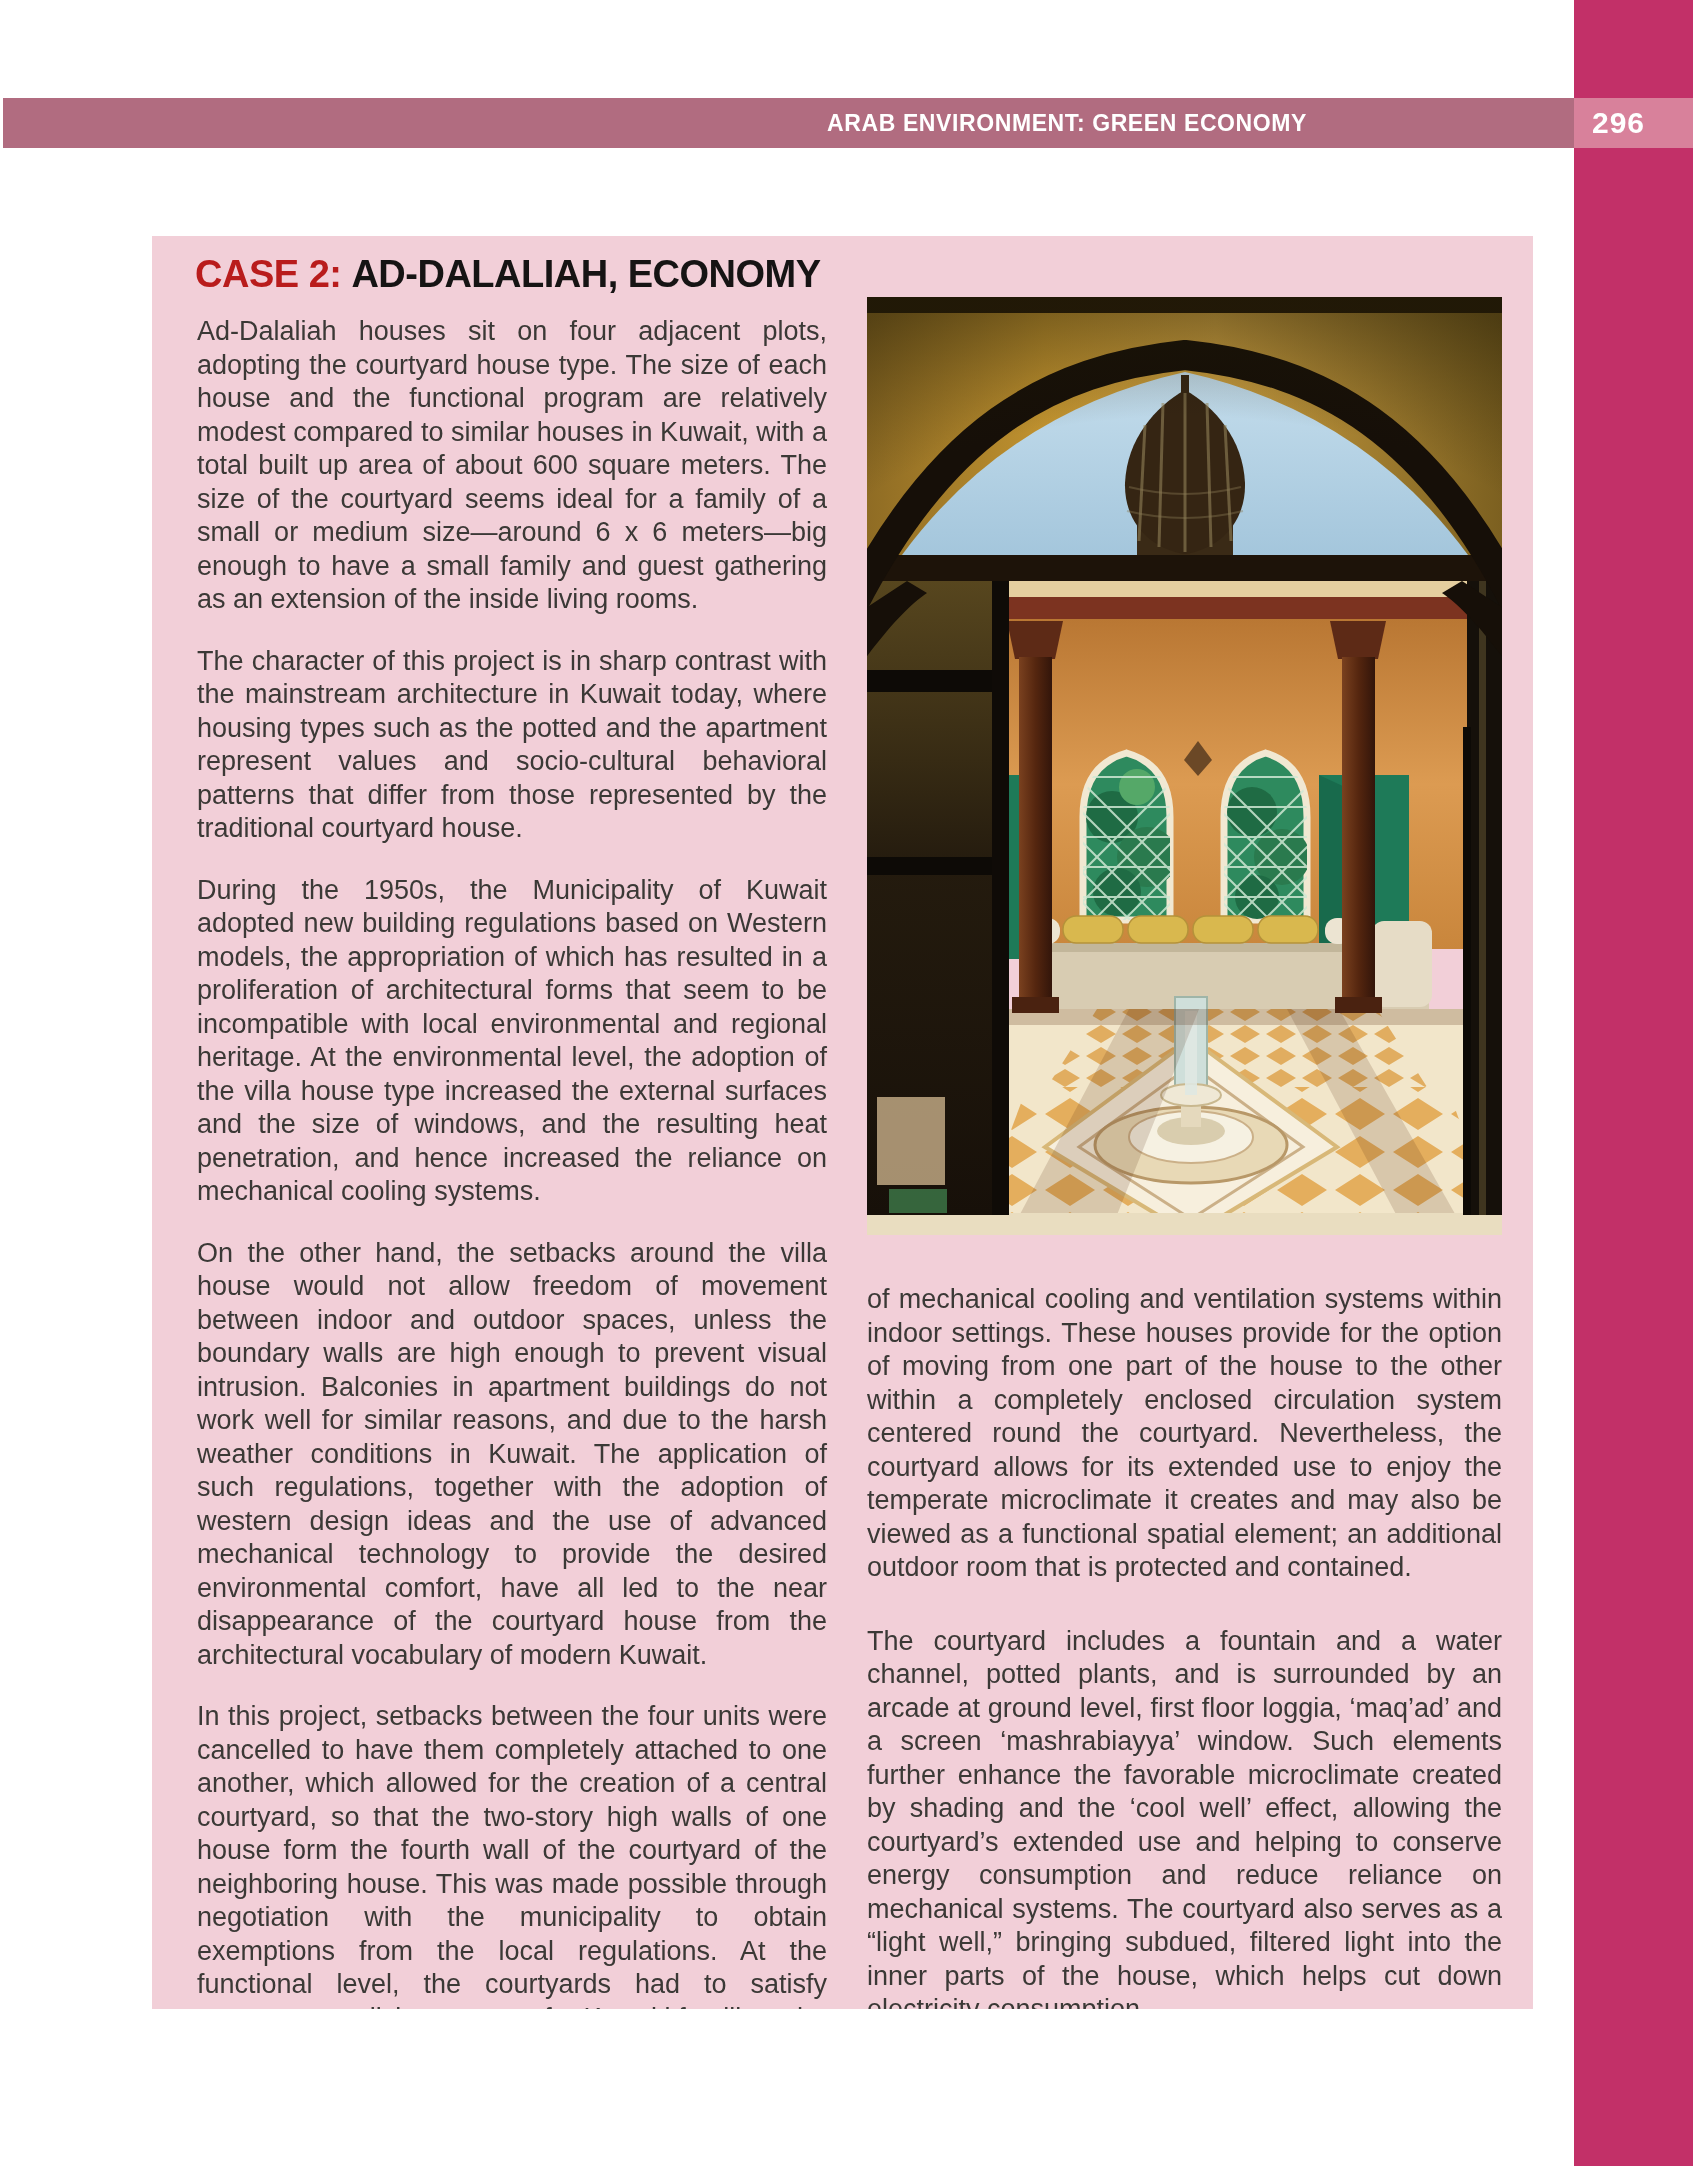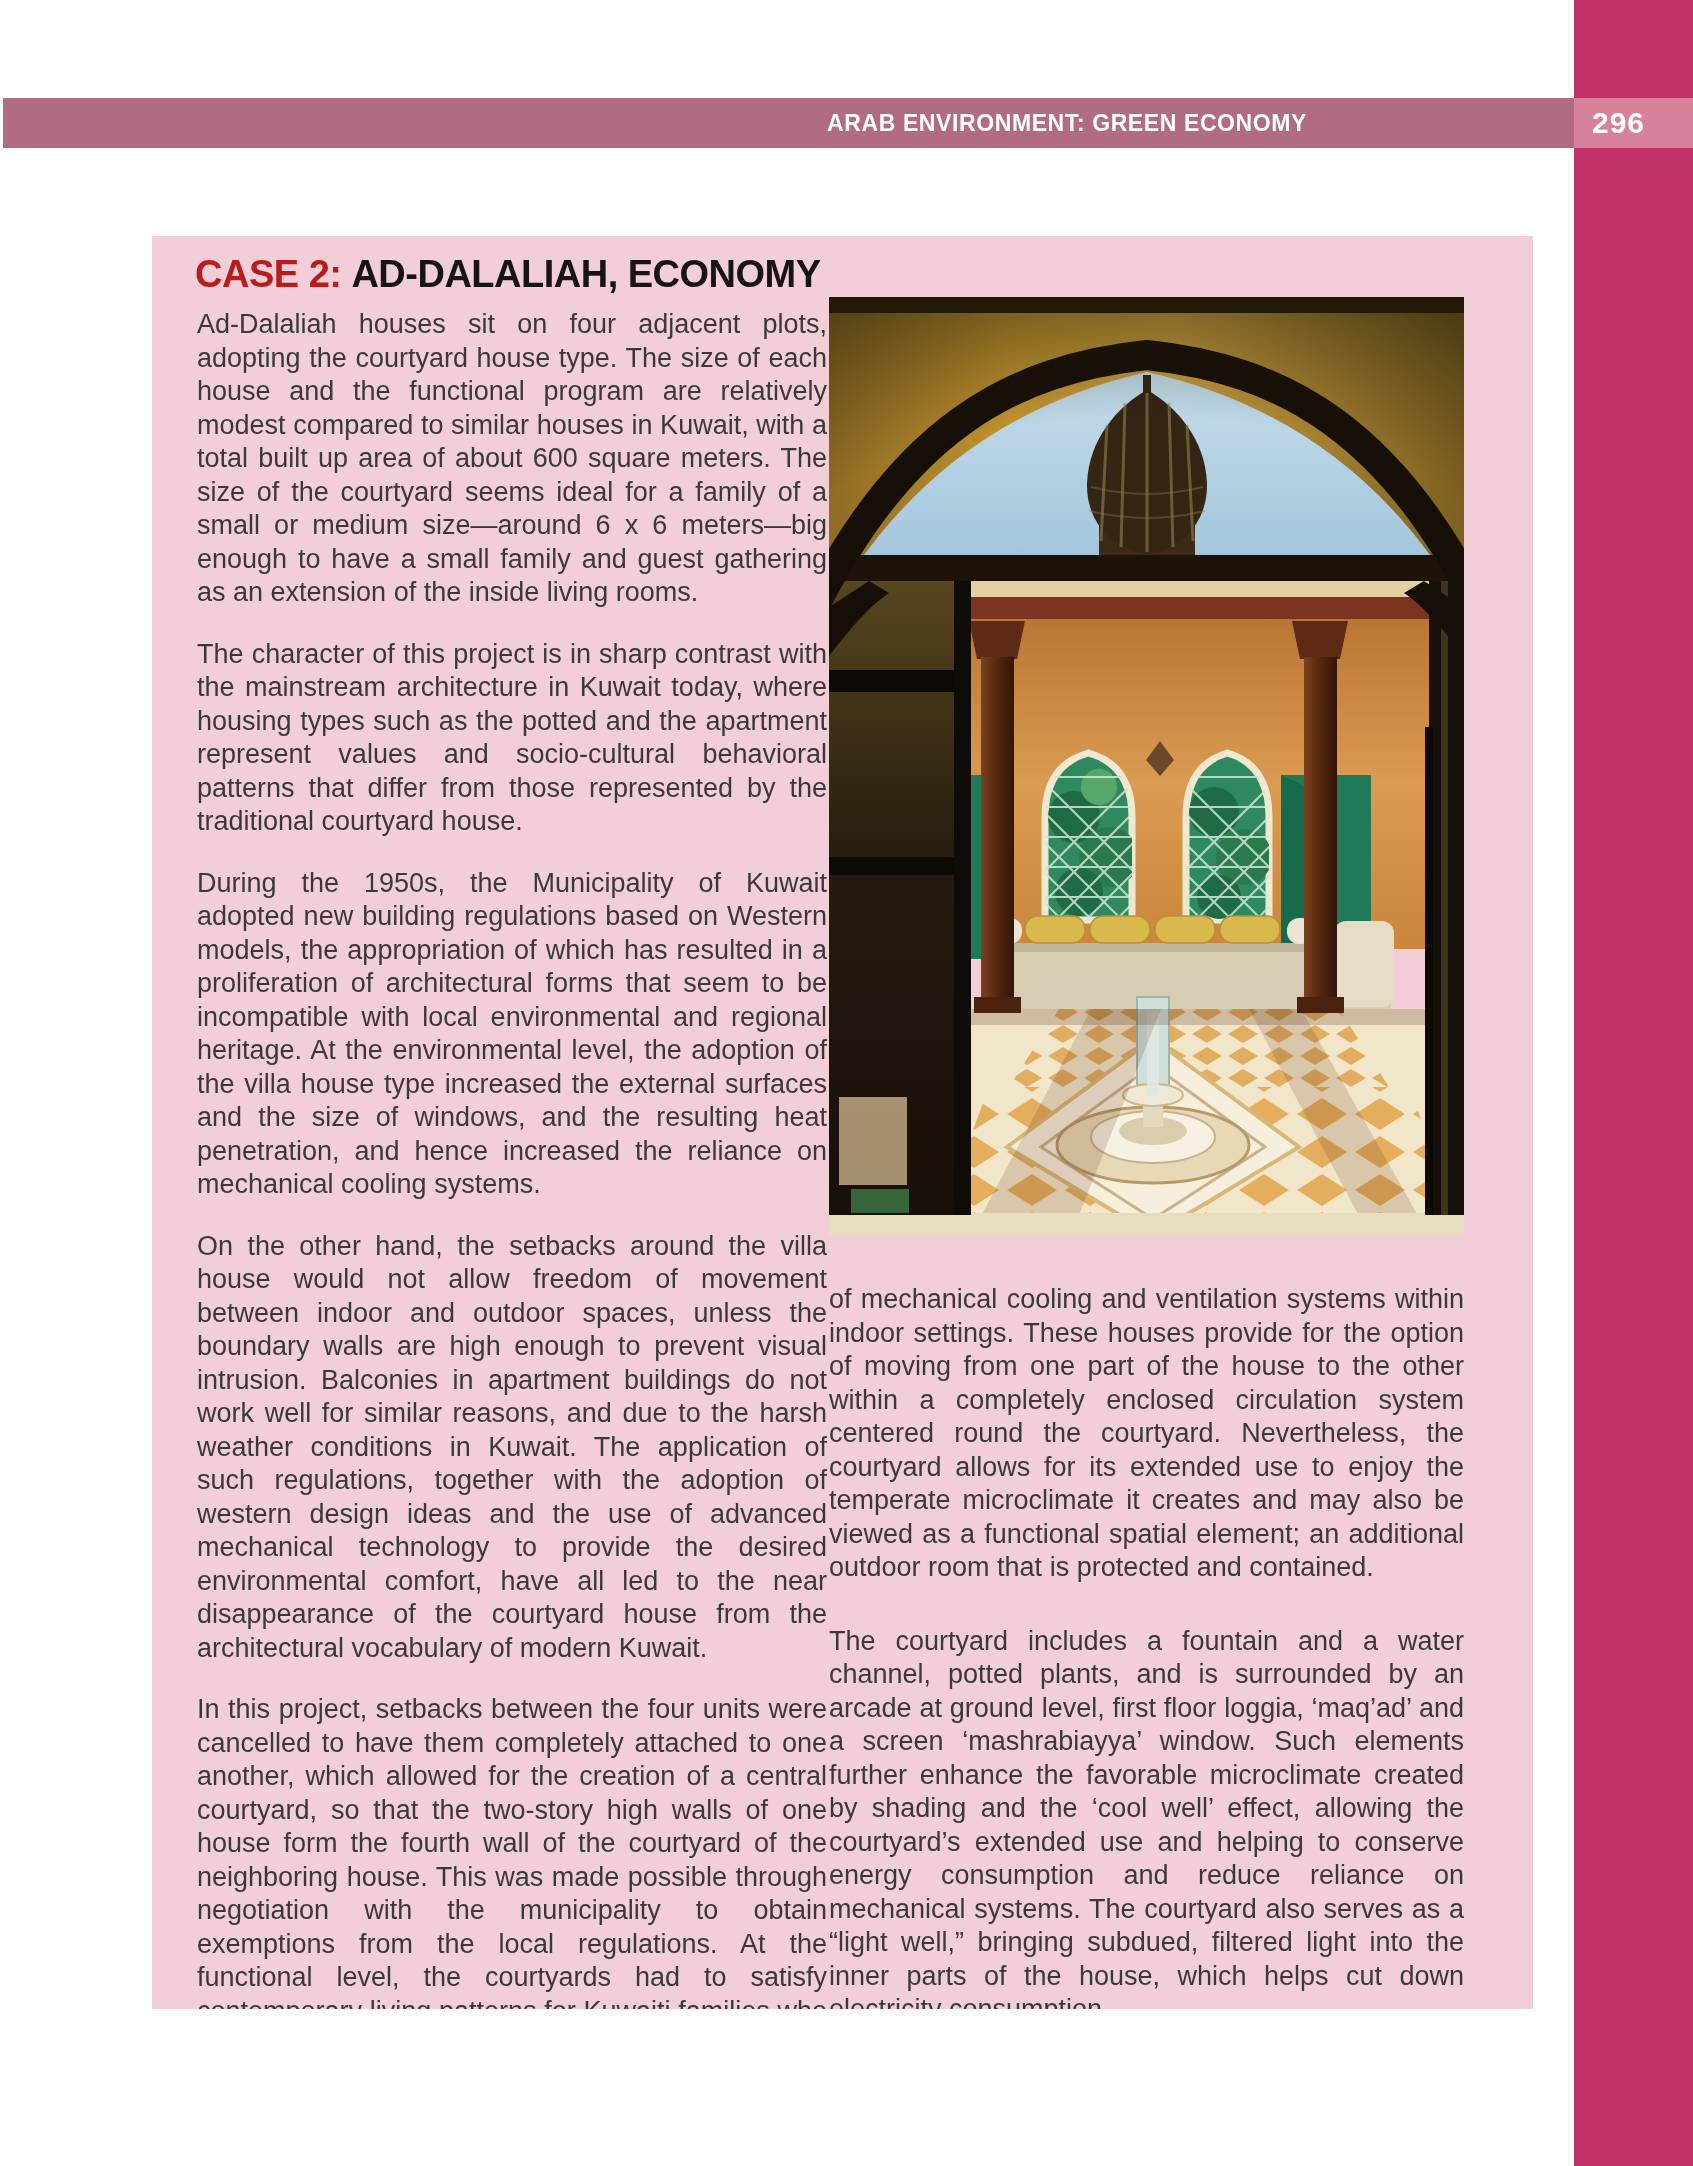--- a/index.html
+++ b/index.html
@@ -16,22 +16,22 @@
   .page-num-block span{color:#ffffff;font-weight:bold;font-size:30px;letter-spacing:1px;}
 
   
   .panel{position:absolute;left:152px;top:236px;width:1381px;height:1773px;background:#f2cfd8;overflow:hidden;}
   .case-title{position:absolute;left:43px;top:16px;font-size:38px;font-weight:bold;letter-spacing:-.5px;
               line-height:44px;color:#161414;white-space:nowrap;}
   .case-title .label{color:#b91c1c;margin-right:10px;}
 
   .col{position:absolute;font-size:27px;line-height:33.5px;color:#3b3936;text-align:justify;}
   .col p{margin:0 0 28px 0;}
-  .col-left{left:45px;top:72px;width:630px;}
-  .col-right{left:677px;top:61px;width:635px;}
+  .col-left{left:45px;top:79px;width:630px;}
+  .col-right{left:715px;top:61px;width:635px;}
   .col-right p{margin:0 0 40px 0;}
 
   
   .photo{width:635px;height:938px;margin:0 0 48px 0;line-height:0;}
   .photo svg{display:block;}
 </style>
 </head>
 <body>
 
 <div class="side-stripe"></div>

